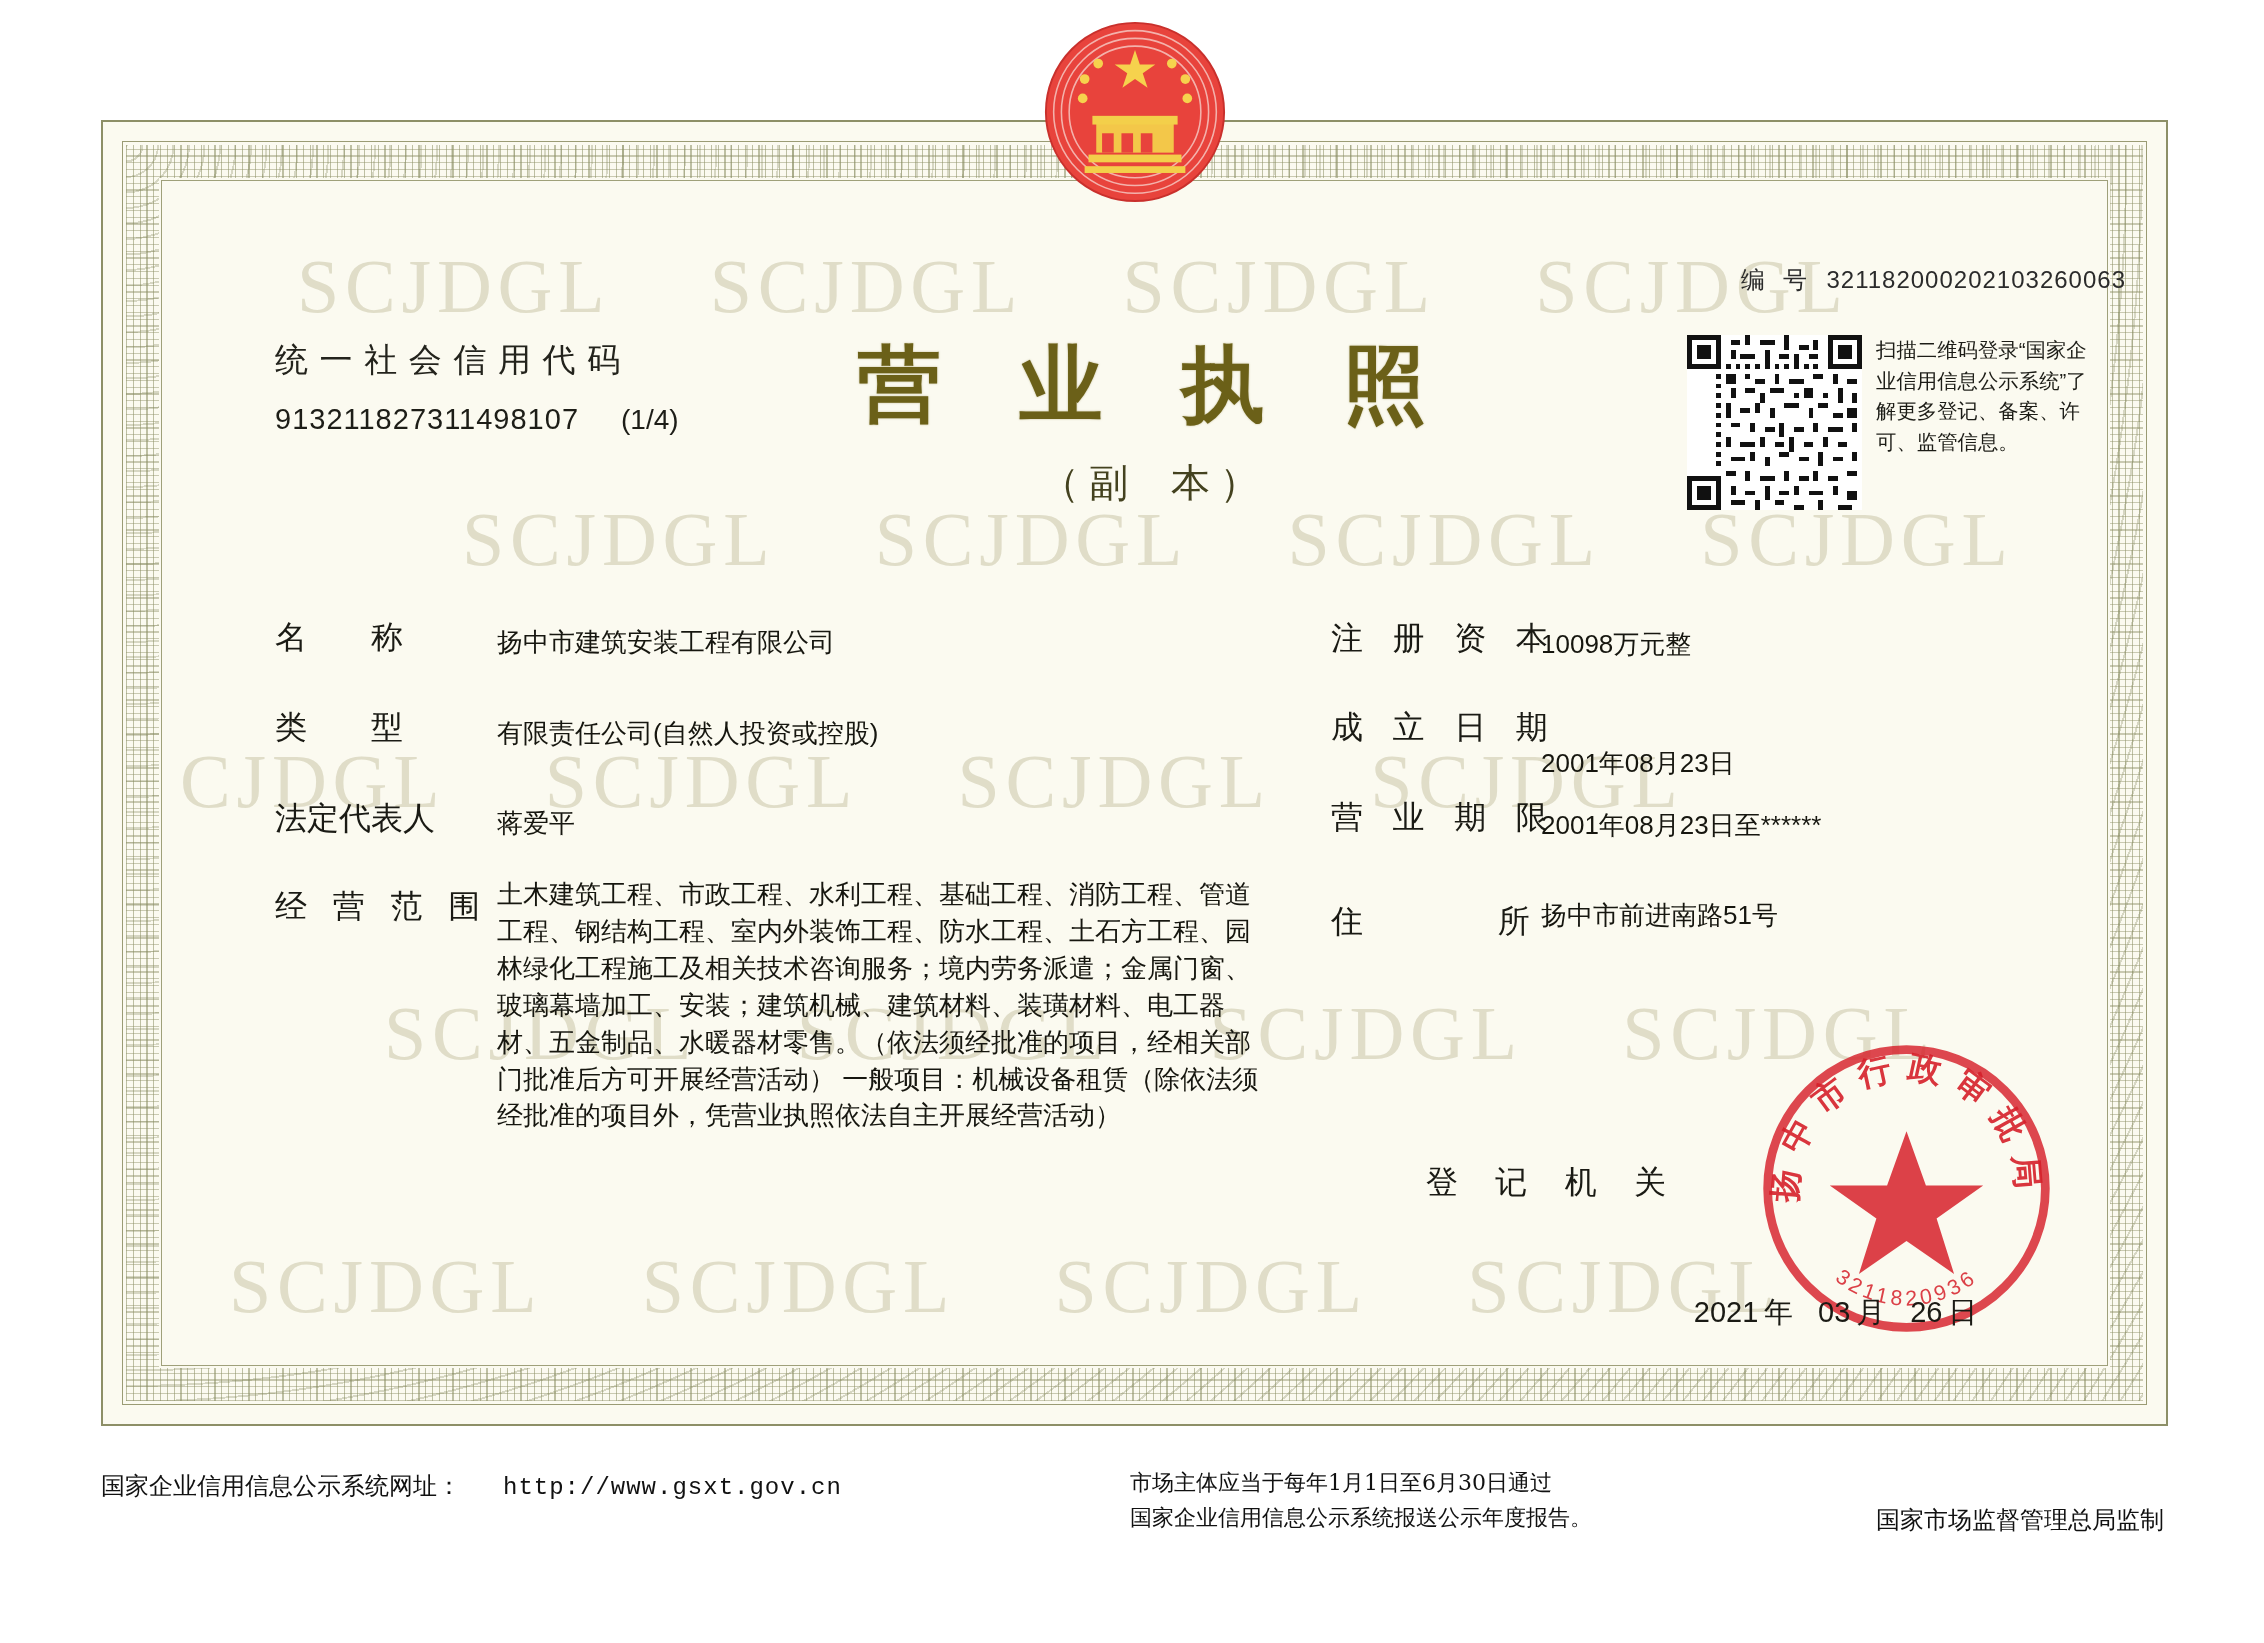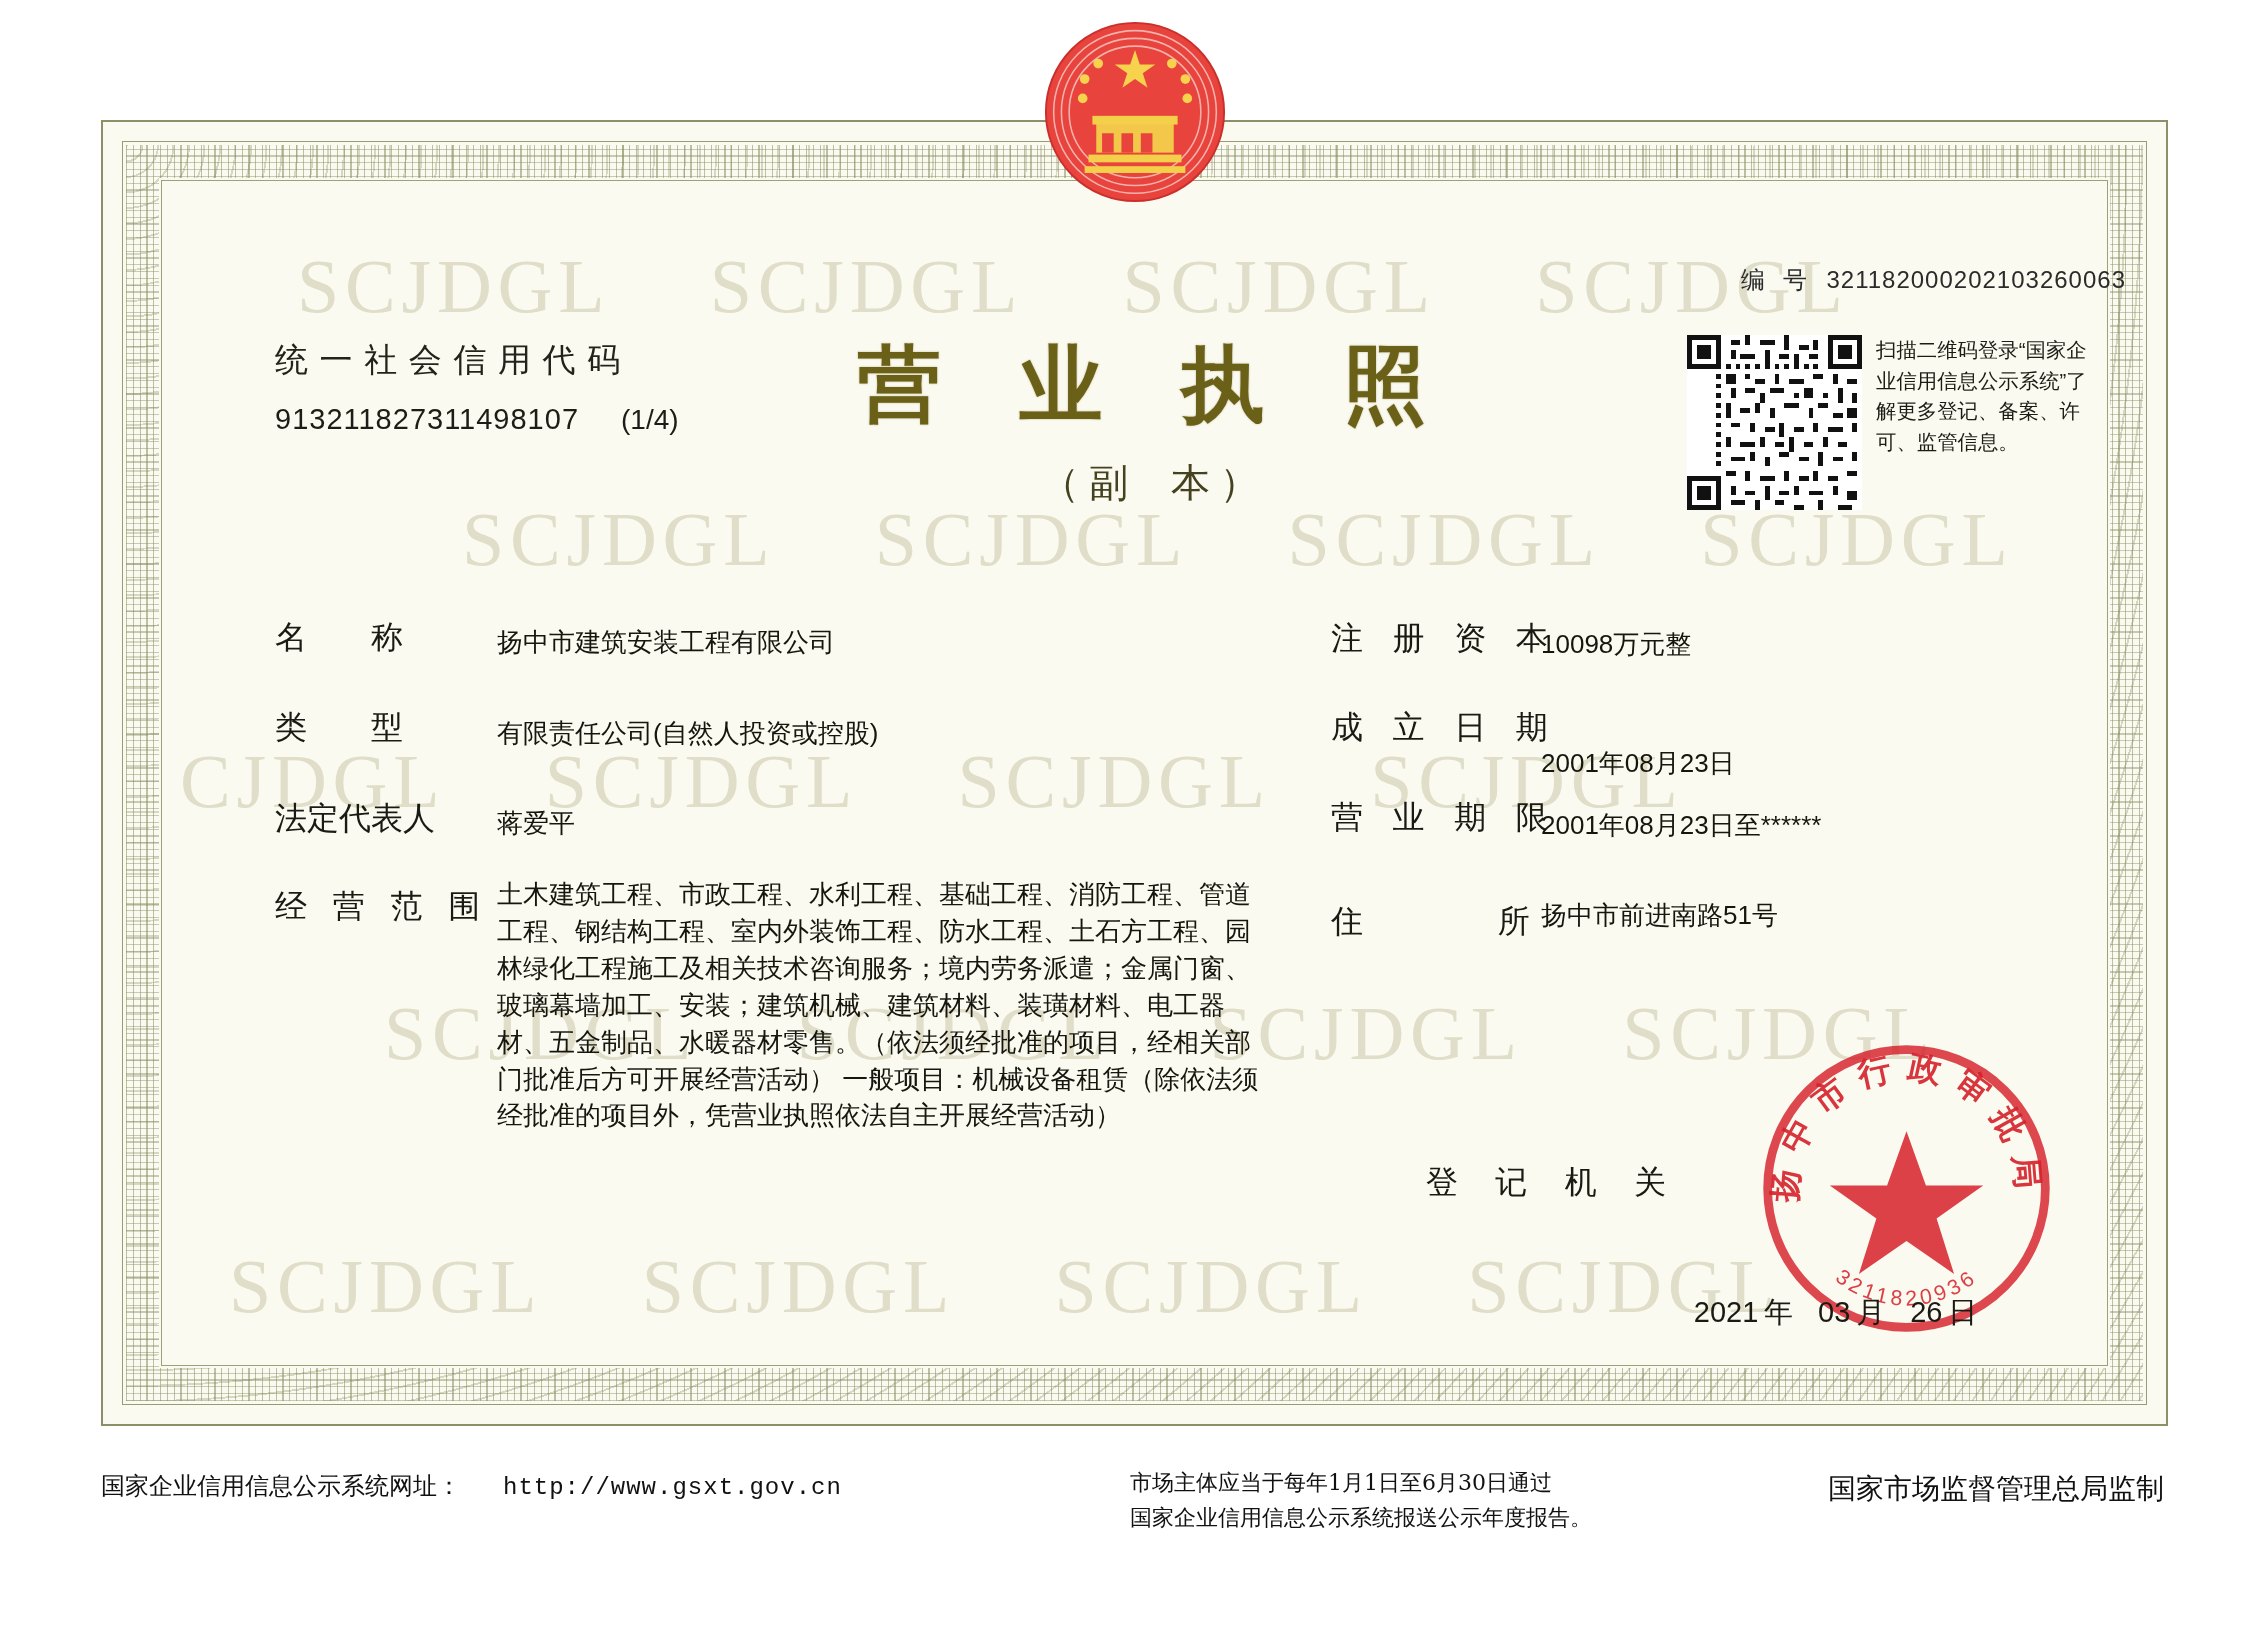--- a/index.html
+++ b/index.html
@@ -266,22 +266,22 @@
     top: 1465px;
     font-size: 22px;
     line-height: 1.6;
     color: #111;
     font-family: "DejaVu Serif", serif;
     white-space: nowrap;
   }
   .footer-right {
     position: absolute;
     right: 101px;
-    top: 1470px;
-    font-size: 28px;
+    top: 1504px;
+    font-size: 24px;
     color: #111;
     font-family: "DejaVu Serif", serif;
     white-space: nowrap;
   }
 </style>
 </head>
 <body>
 
 <div class="page">
 

